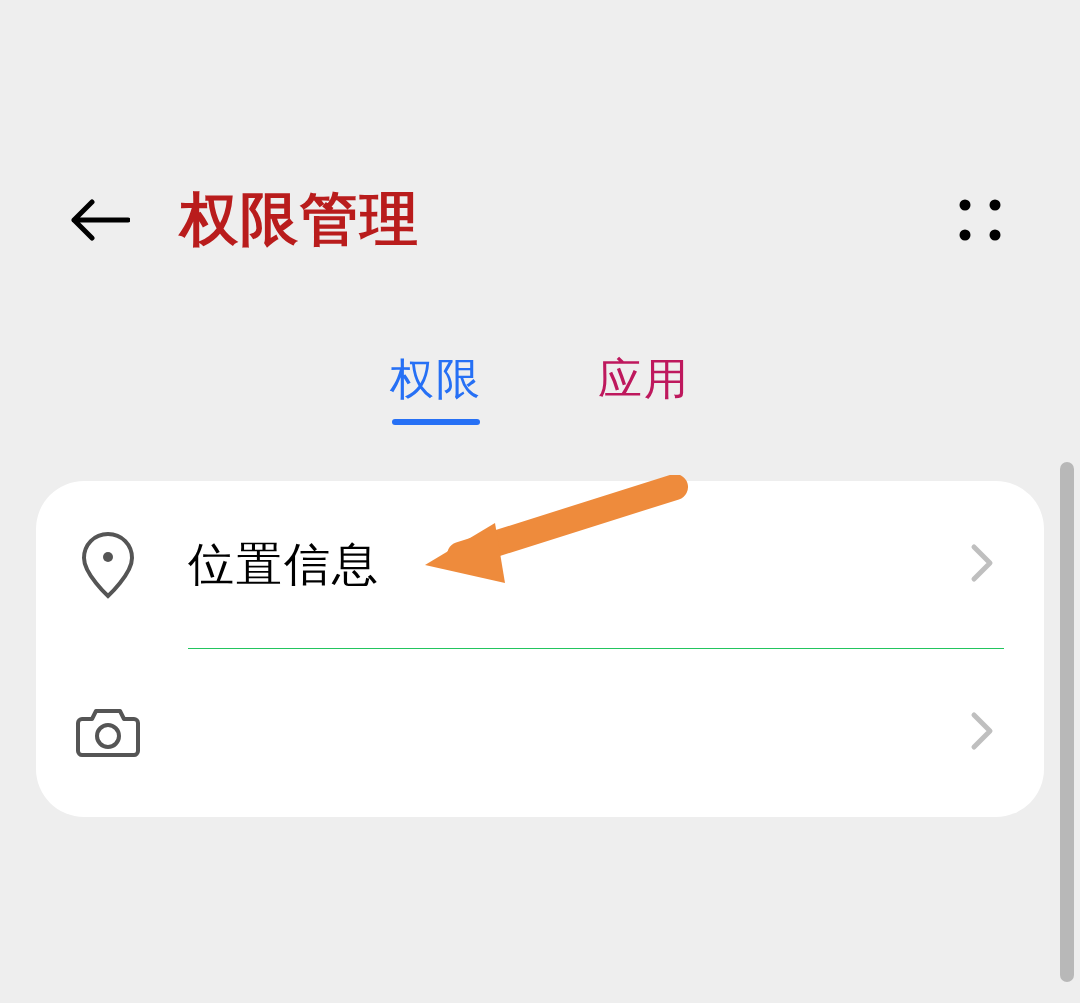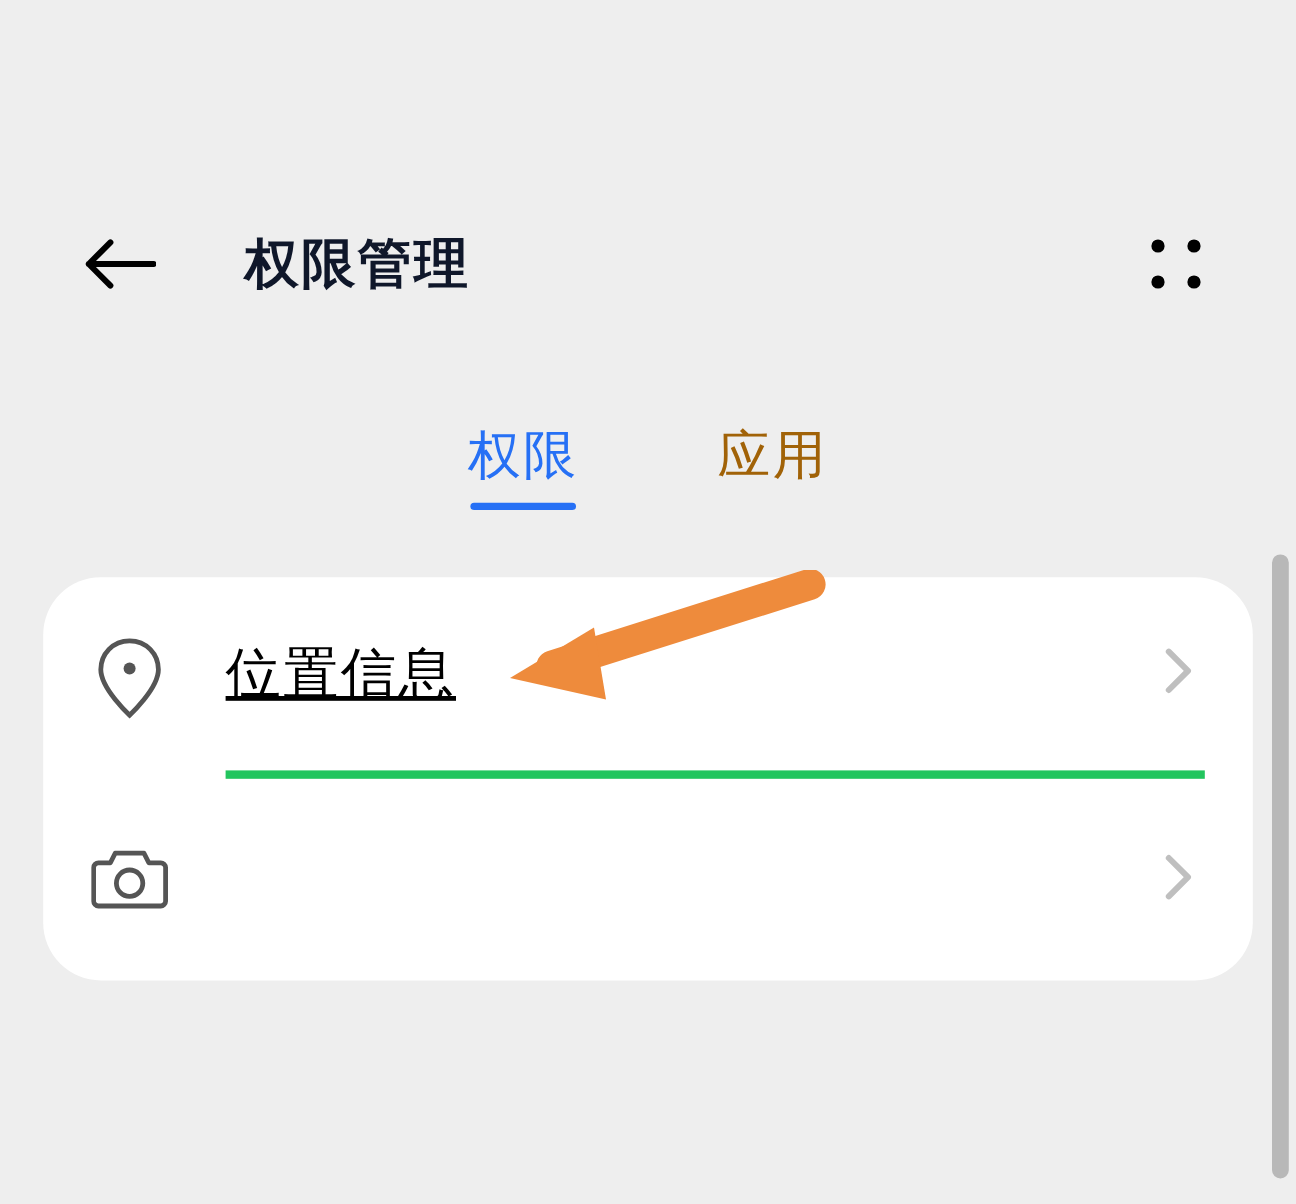--- a/index.html
+++ b/index.html
@@ -23,24 +23,24 @@
     }
     .back-arrow {
       width: 60px;
       height: 50px;
       display: flex;
       align-items: center;
       justify-content: center;
       cursor: pointer;
     }
     .page-title {
-      font-size: 45px;
+      font-size: 58px;
       font-weight: 600;
-      color: #0f172a;
-      margin-left: 74px;
+      color: #b91c1c;
+      margin-left: 50px;
       letter-spacing: 2px;
     }
     .menu-dots {
       margin-left: auto;
       width: 60px;
       height: 60px;
       display: flex;
       align-items: center;
       justify-content: center;
       cursor: pointer;
@@ -57,21 +57,21 @@
       font-weight: 500;
       cursor: pointer;
       padding-bottom: 12px;
       position: relative;
       letter-spacing: 2px;
     }
     .tab.active {
       color: #2670f5;
     }
     .tab.inactive {
-      color: #a16207;
+      color: #be185d;
     }
     .tab.active::after {
       content: '';
       position: absolute;
       bottom: -4px;
       left: 2px;
       right: 2px;
       height: 6px;
       background: #2670f5;
       border-radius: 3px;
@@ -99,22 +99,21 @@
     }
     .list-item-content {
       flex: 1;
       display: flex;
       align-items: center;
       height: 100%;
       margin-left: 48px;
       padding-right: 10px;
     }
     .list-item:not(:last-child) .list-item-content {
-      border-bottom: 7px solid #22c55e;
-      text-decoration: underline;
+      border-bottom: 1px solid #22c55e;
     }
     .list-item-label {
       font-size: 46px;
       font-weight: 400;
       color: #000;
       letter-spacing: 2px;
     }
     .chevron {
       margin-left: auto;
     }

